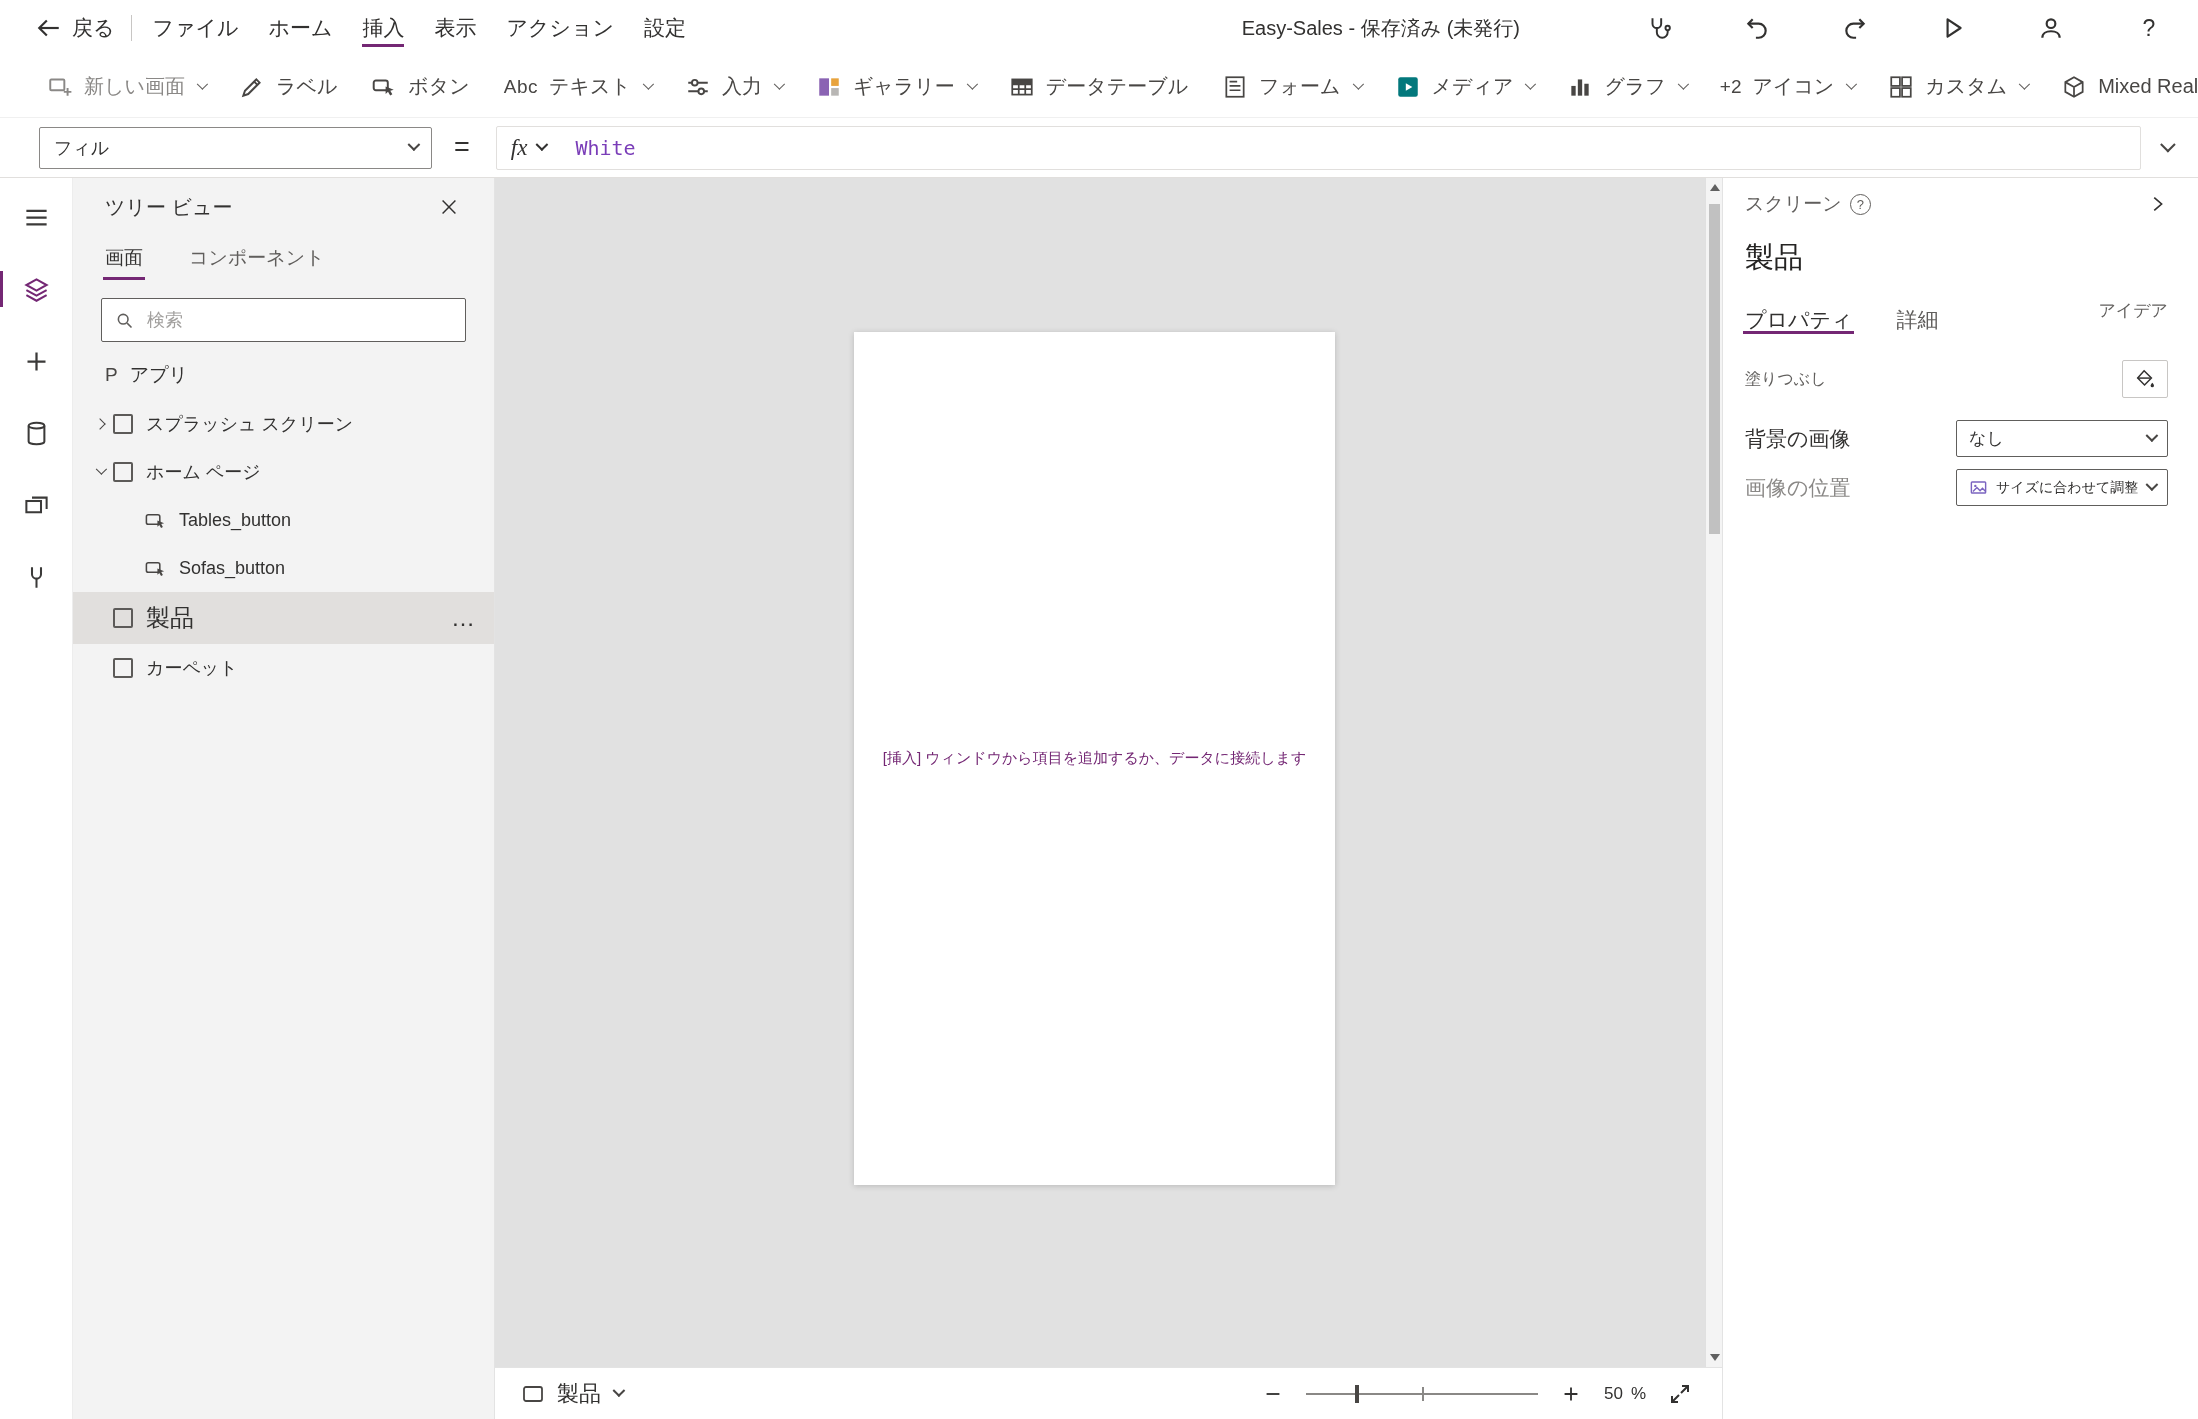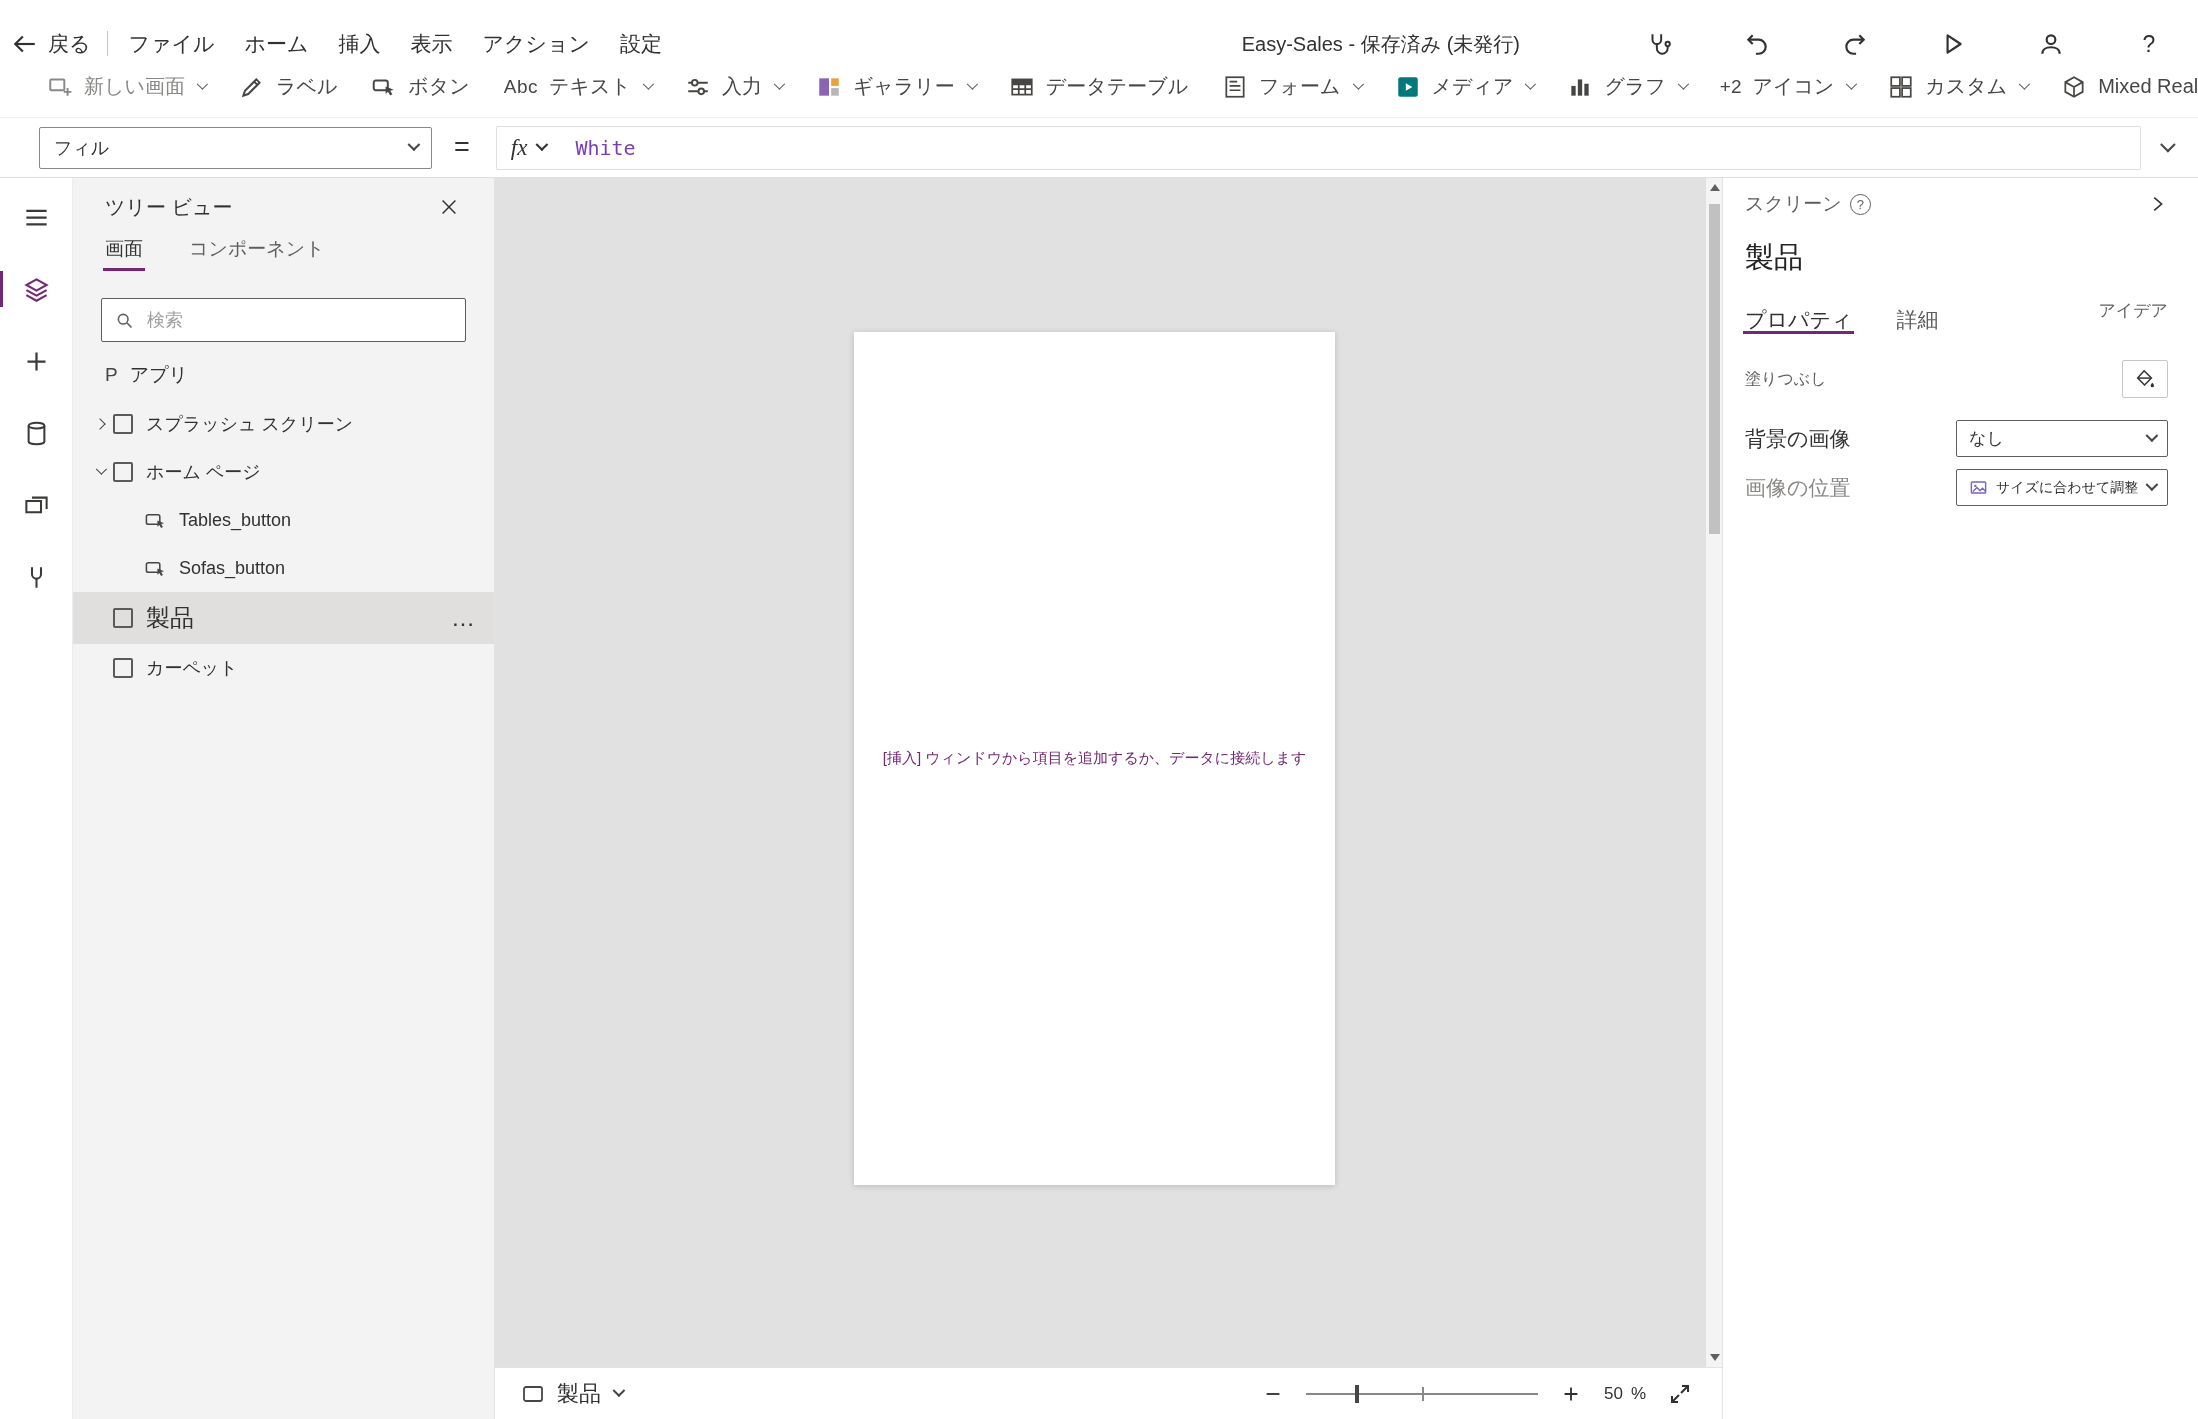--- a/index.html
+++ b/index.html
@@ -9,22 +9,22 @@
     background:#ffffff; color:#323130;
     font-family:"Liberation Sans","DejaVu Sans",sans-serif;
   }
   svg { display:block; }
   .chev { display:inline-block; width:9px; height:9px;
           border-right:2px solid currentColor; border-bottom:2px solid currentColor; }
   .chev.down  { transform:rotate(45deg) translate(-1px,-3px); }
   .chev.right { transform:rotate(-45deg); }
 
   
-  .titlebar { position:absolute; top:16px; left:0; width:2192px; height:56px;
-    display:flex; align-items:center; justify-content:space-between; padding:0 28px 0 12px; background:#fff; }
+  .titlebar { position:absolute; top:0; left:0; width:2192px; height:56px;
+    display:flex; align-items:center; justify-content:space-between; padding:0 28px 0 36px; background:#fff; }
   .tb-left { display:flex; align-items:center; height:100%; }
   .back-btn { display:flex; align-items:center; gap:10px; margin-right:16px; cursor:default; }
   .back-label { font-size:21px; }
   .tb-sep { width:1px; height:26px; background:#c8c6c4; margin:0 6px 0 0; }
   .menu-item { font-size:21px; padding:0 15px; height:100%; display:flex; align-items:center; position:relative; color:#323130; white-space:nowrap; }
   .menu-item.active::after { content:""; position:absolute; left:15px; right:15px; bottom:9px; height:3px; background:var(--accent,#742774); }
   .tb-right { display:flex; align-items:center;gap:12px; }
   .app-title { font-size:20px; color:#323130; margin-right:56px; white-space:nowrap; }
   .tb-icon { width:30px; height:30px; display:flex; align-items:center; justify-content:center; margin-left:56px; color:#323130; }
   .tb-icon:first-of-type { margin-left:0; }
@@ -67,21 +67,21 @@
   .rail-item { width:73px; height:46px; display:flex; align-items:center; justify-content:center; position:relative; color:#3b3a39; }
   .rail-item svg { width:27px; height:27px; }
   .rail-item.active { color:var(--accent,#742774); }
   .rail-item.active::before { content:""; position:absolute; left:0; top:5px; bottom:5px; width:3px; background:var(--accent,#742774); }
 
   
   .tree-panel { width:422px; background:#f3f3f3; border-right:1px solid #e3e3e3; flex:none; display:flex; flex-direction:column; }
   .tree-header { height:58px; display:flex; align-items:center; justify-content:space-between; padding:0 34px 0 32px; }
   .tree-title { font-size:20px; color:#323130; }
   .tree-close svg { width:22px; height:22px; }
-  .tree-tabs { display:flex; gap:46px; padding:0 32px; height:44px; align-items:flex-start; }
+  .tree-tabs { display:flex; gap:46px; padding:0 32px; height:44px; align-items:flex-end; }
   .tree-tab { font-size:19px; color:#605e5c; padding-bottom:9px; position:relative; cursor:default; }
   .tree-tab.active { color:#323130; }
   .tree-tab.active::after { content:""; position:absolute; left:-2px; right:-2px; bottom:0; height:3px; background:var(--accent,#742774); }
   .tree-search { margin:18px 28px 0 28px; height:44px; background:#fff; border:1px solid #605e5c; border-radius:2px;
     display:flex; align-items:center; padding:0 12px; gap:10px; }
   .tree-search svg { width:21px; height:21px; }
   .tree-search input { border:none; outline:none; flex:1; font-size:18px; background:transparent; color:#323130; }
   .tree-search input::placeholder { color:#a19f9d; }
   .app-row { display:flex; align-items:center; gap:12px; padding:0 32px; height:50px; margin-top:8px; font-size:19px; color:#323130; }
   .app-p { font-size:19px; color:#484644; }

